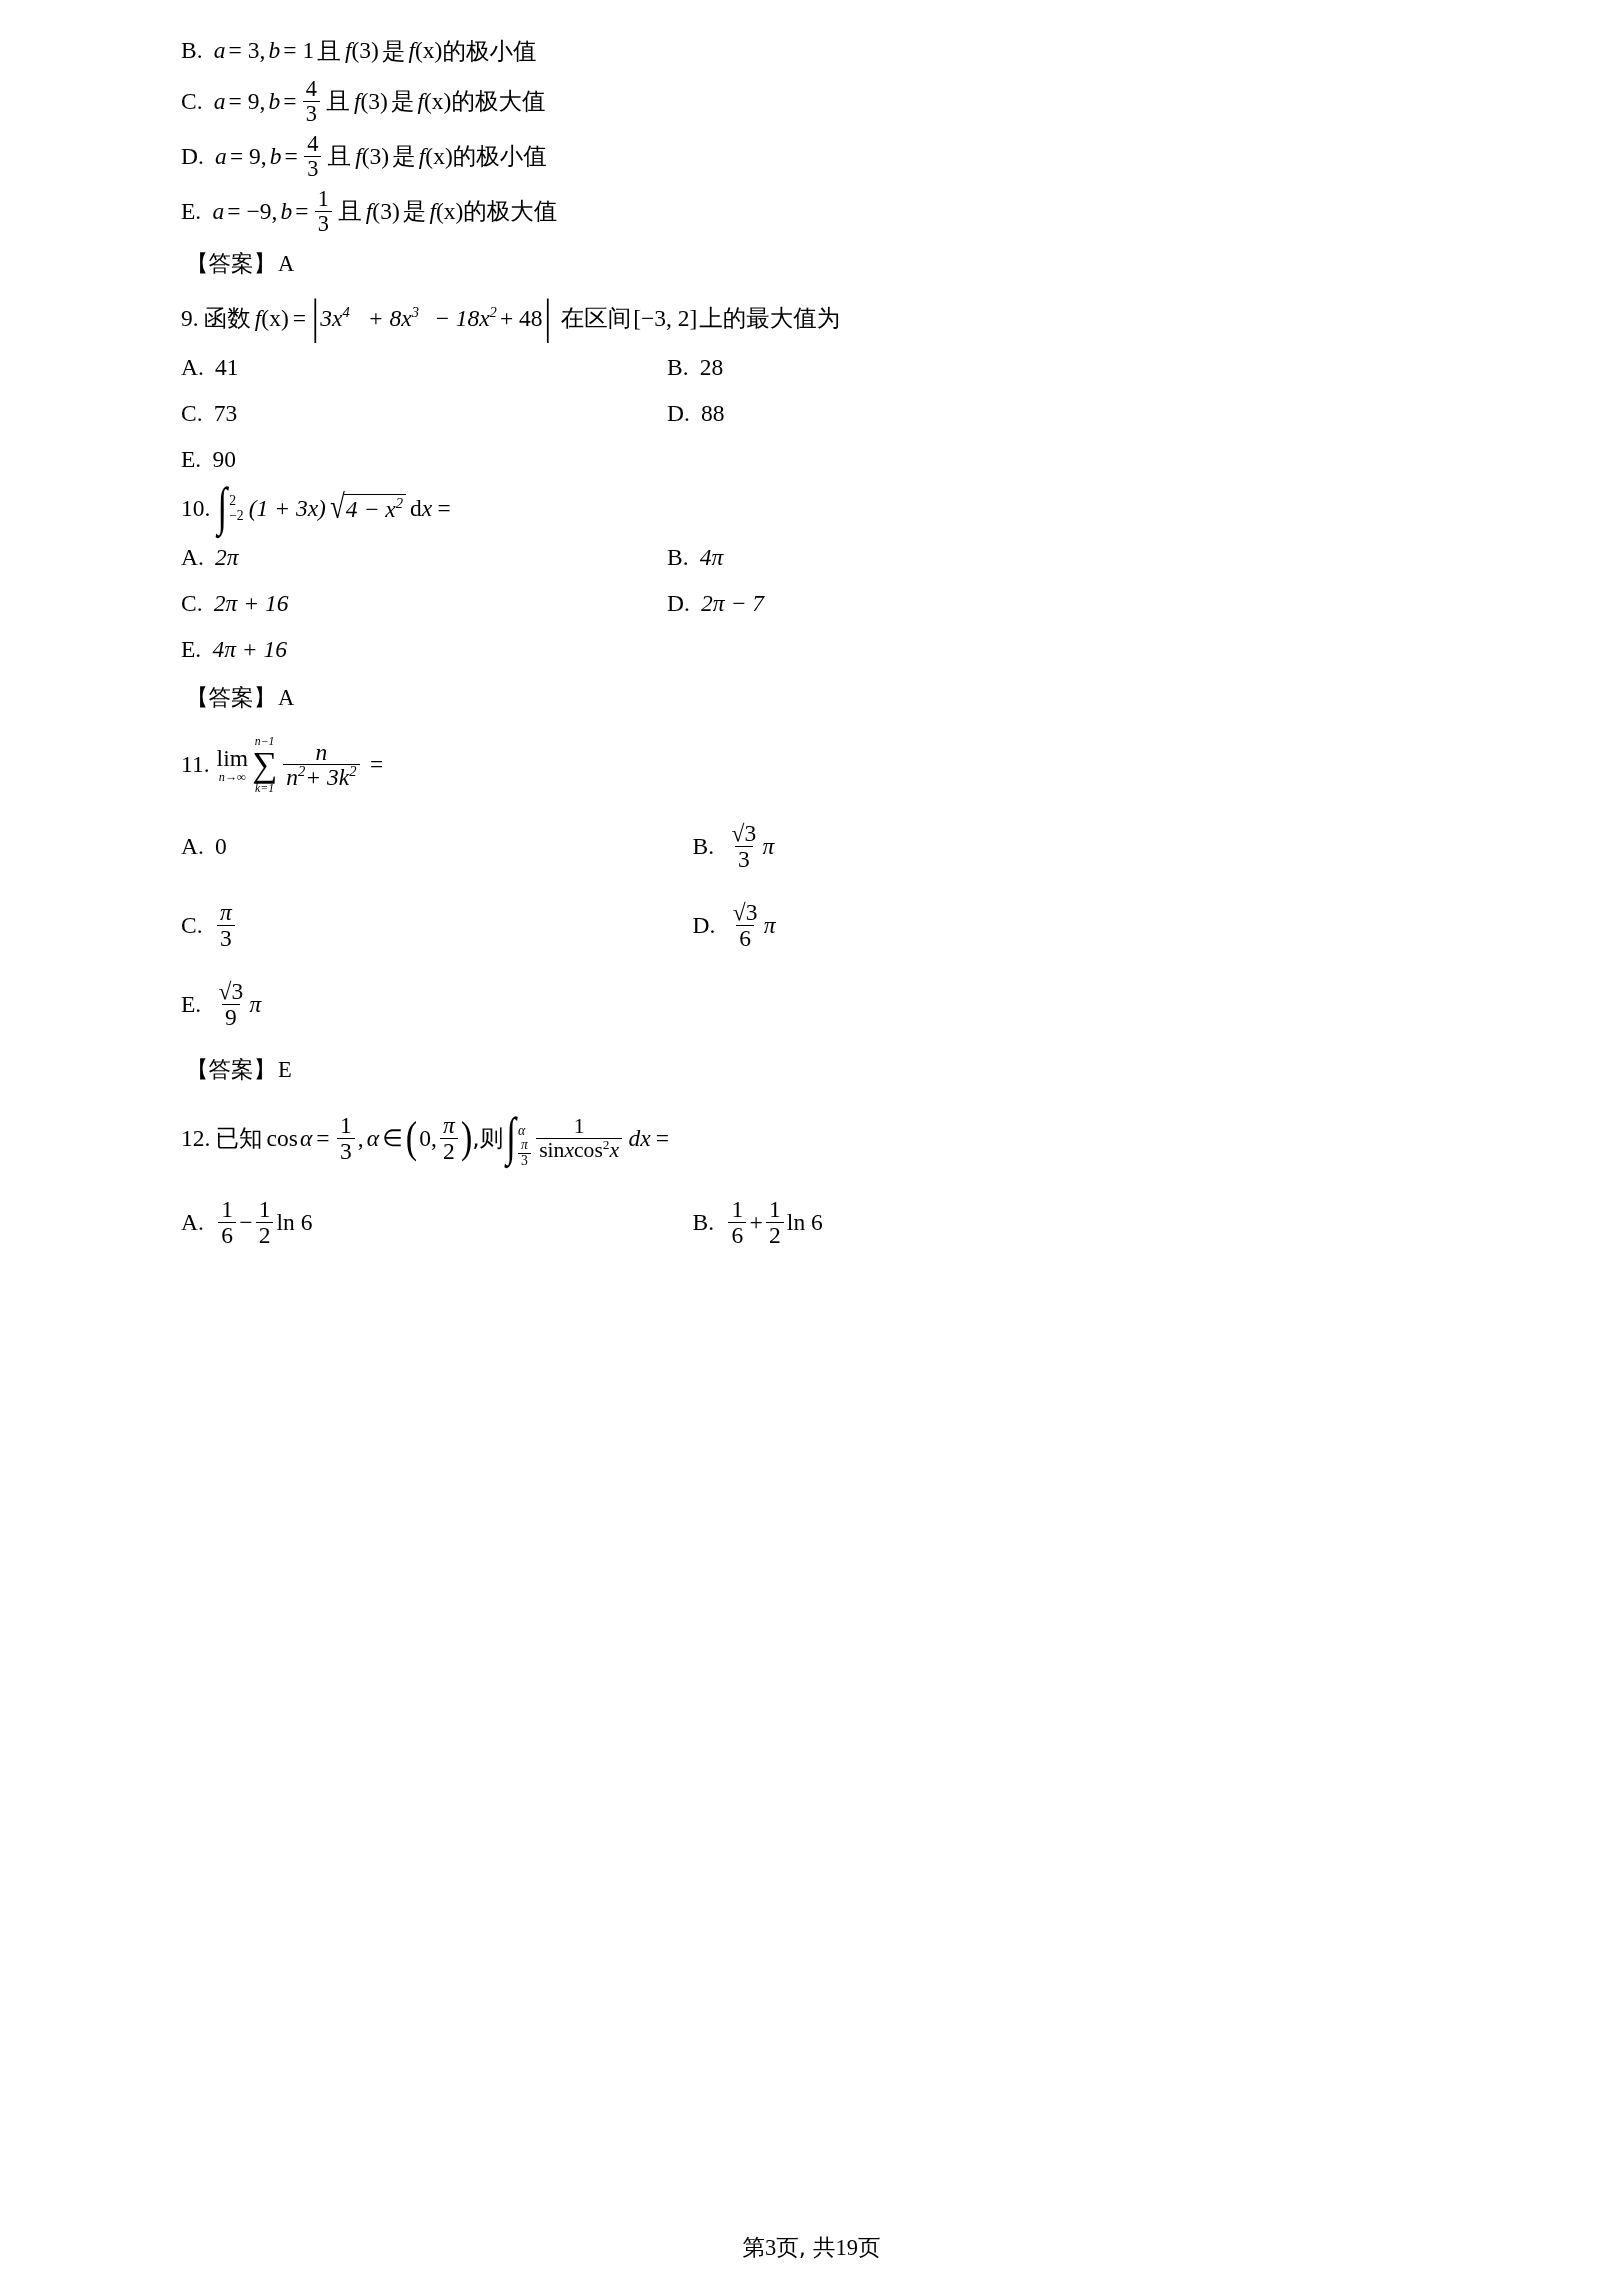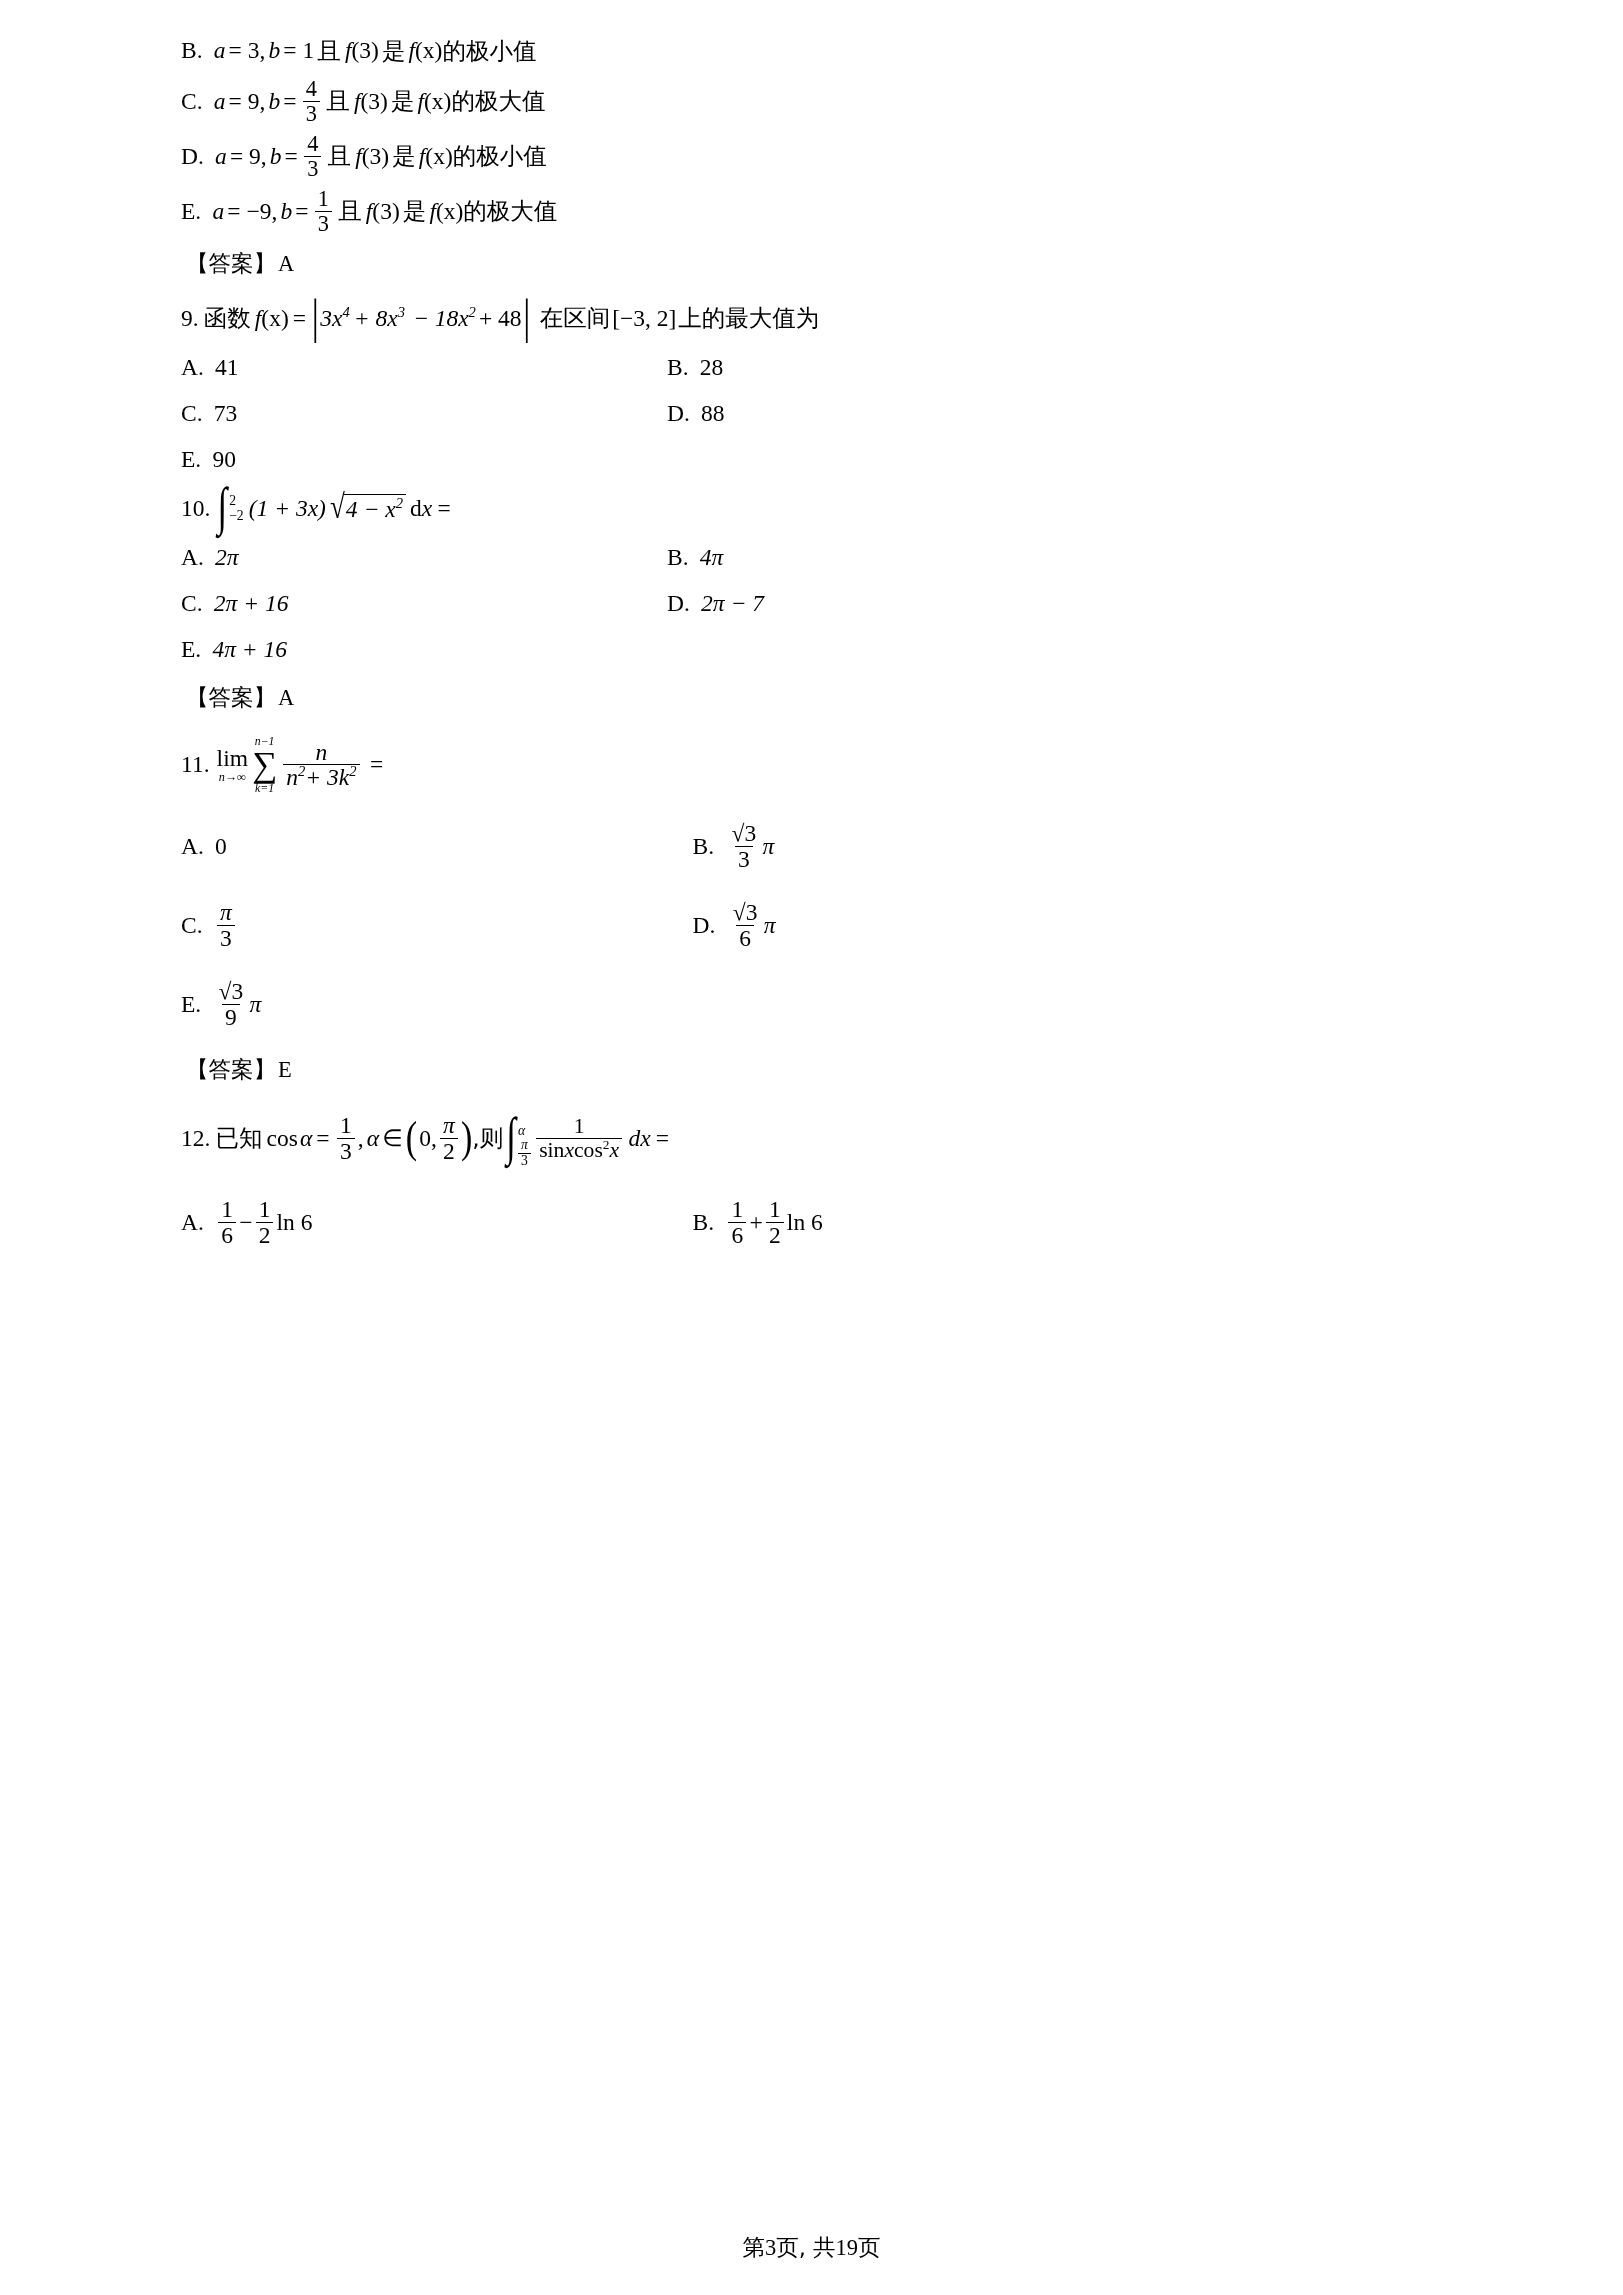--- a/index.html
+++ b/index.html
@@ -284,22 +284,22 @@
     </div>
 
     <div class="qrow">
       <span class="qnum">9.</span>
       <span class="cn">函数</span>
       <span class="it" style="margin-left:4.1px">f</span>
       <span class="rm">(x)</span>
       <span class="rm" style="margin:0 4.1px">=</span>
       <span class="absbar">|</span>
       <span class="it"><span>3x</span><sup>4</sup></span>
-      <span class="it" style="margin-left:4px"><span>+ 8x</span><sup>3</sup></span>
-      <span class="it" style="margin-left:8px"><span>− 18x</span><sup>2</sup></span>
+      <span class="it" style="margin-left:18px"><span>+ 8x</span><sup>3</sup></span>
+      <span class="it" style="margin-left:15px"><span>− 18x</span><sup>2</sup></span>
       <span class="rm" style="margin-left:3.1px">+ 48</span>
       <span class="absbar">|</span>
       <span class="cn" style="margin-left:8px">在区间</span>
       <span class="rm" style="margin:0 2px">[−3, 2]</span>
       <span class="cn">上的最大值为</span>
     </div>
 
     <div class="optrow">
       <div class="optcell a">
         <span class="opt-label">A.</span>

